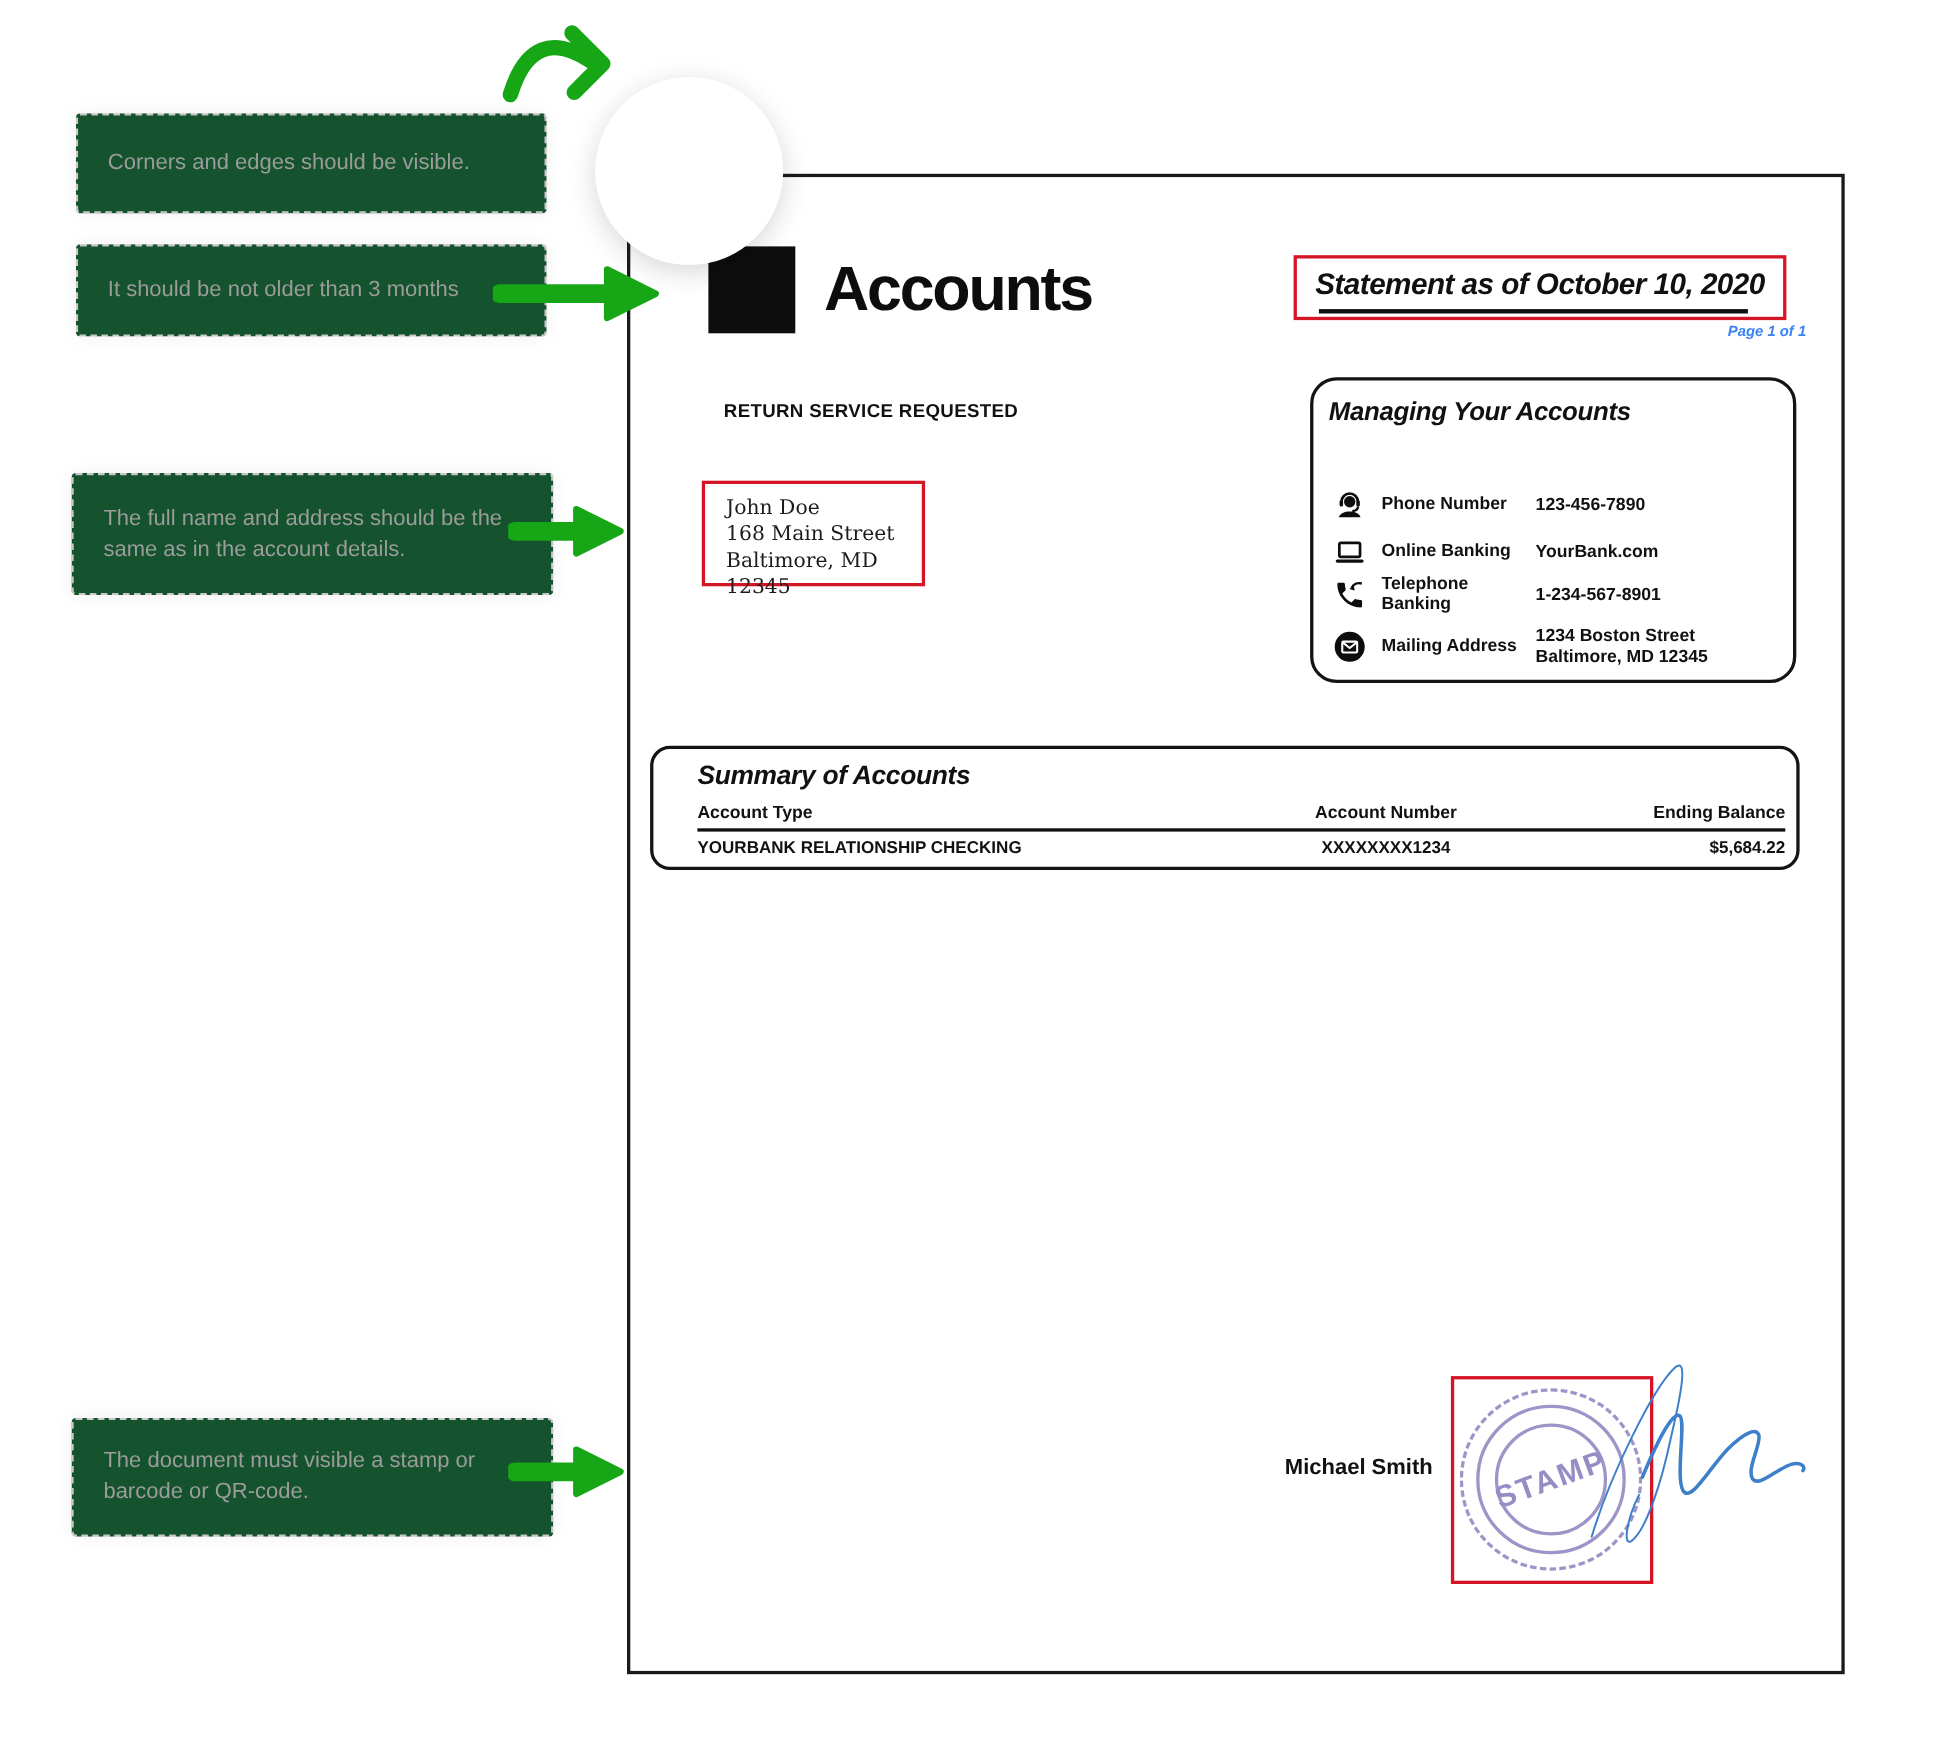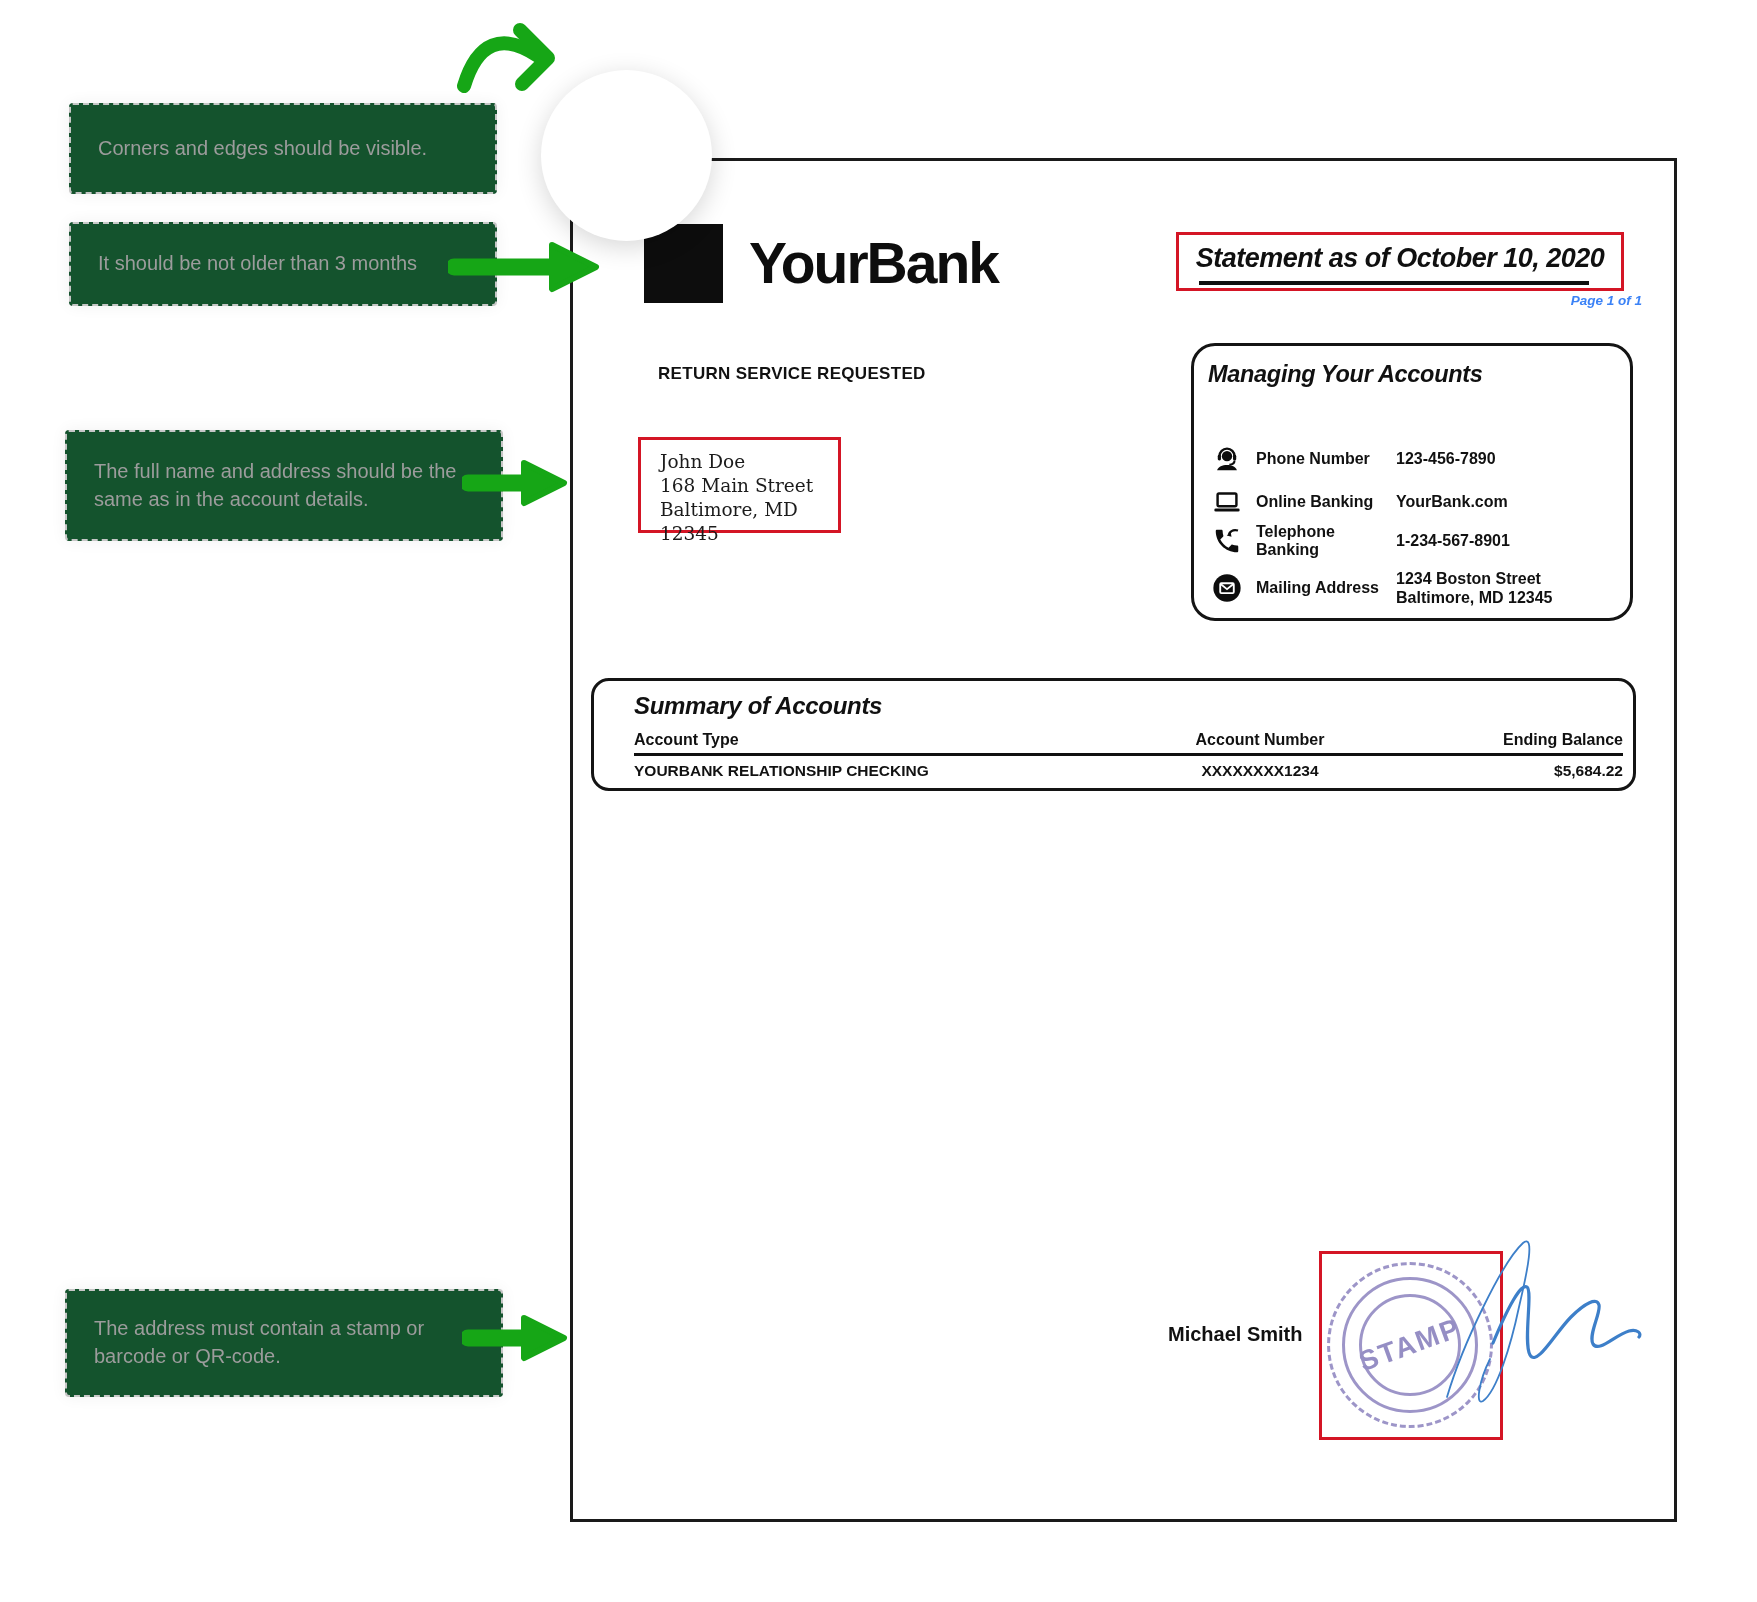--- a/index.html
+++ b/index.html
@@ -97,21 +97,21 @@
   <div class="note note-1">
     <span>Corners and edges should be visible.</span>
   </div>
   <div class="note note-2">
     <span>It should be not older than 3 months</span>
   </div>
   <div class="note note-3">
     <span>The full name and address should be the same as in the account details.</span>
   </div>
   <div class="note note-4">
-    <span>The address must contain a stamp or barcode or QR-code.</span>
+    <span>The document must visible a stamp or barcode or QR-code.</span>
   </div>
 
   <svg class="arrow-svg" style="left:440px;top:14px;" width="130" height="92">
     <path d="M24 72 Q44 6 98 42" fill="none" stroke="#16a616" stroke-width="14" stroke-linecap="round"></path>
     <path d="M80 16 L108 44 L82 70" fill="none" stroke="#16a616" stroke-width="14" stroke-linecap="round" stroke-linejoin="round"></path>
   </svg>
 
   <svg class="arrow-svg" style="left:448px;top:237px;" width="155" height="60">
     <line x1="6" y1="30" x2="106" y2="30" stroke="#16a616" stroke-width="17" stroke-linecap="round"></line>
     <path d="M104 8 L148 30 L104 52 Z" fill="#16a616" stroke="#16a616" stroke-width="6" stroke-linejoin="round"></path>
@@ -125,21 +125,21 @@
   <svg class="arrow-svg" style="left:462px;top:1310px;" width="108" height="56">
     <line x1="6" y1="28" x2="64" y2="28" stroke="#16a616" stroke-width="17" stroke-linecap="round"></line>
     <path d="M62 8 L102 28 L62 48 Z" fill="#16a616" stroke="#16a616" stroke-width="6" stroke-linejoin="round"></path>
   </svg>
 
   <div class="circle-highlight"></div>
 
   <div class="doc">
 
     <div class="logo-square"></div>
-    <div class="brand">YourBank</div>
+    <div class="brand">Accounts</div>
 
     <div class="title-box">
       <span class="title-text">Statement as of October 10, 2020</span>
       <div class="title-underline"></div>
     </div>
     <div class="page-info">Page 1 of 1</div>
 
     <div class="return-service">RETURN SERVICE REQUESTED</div>
 
     <div class="recipient-box">

